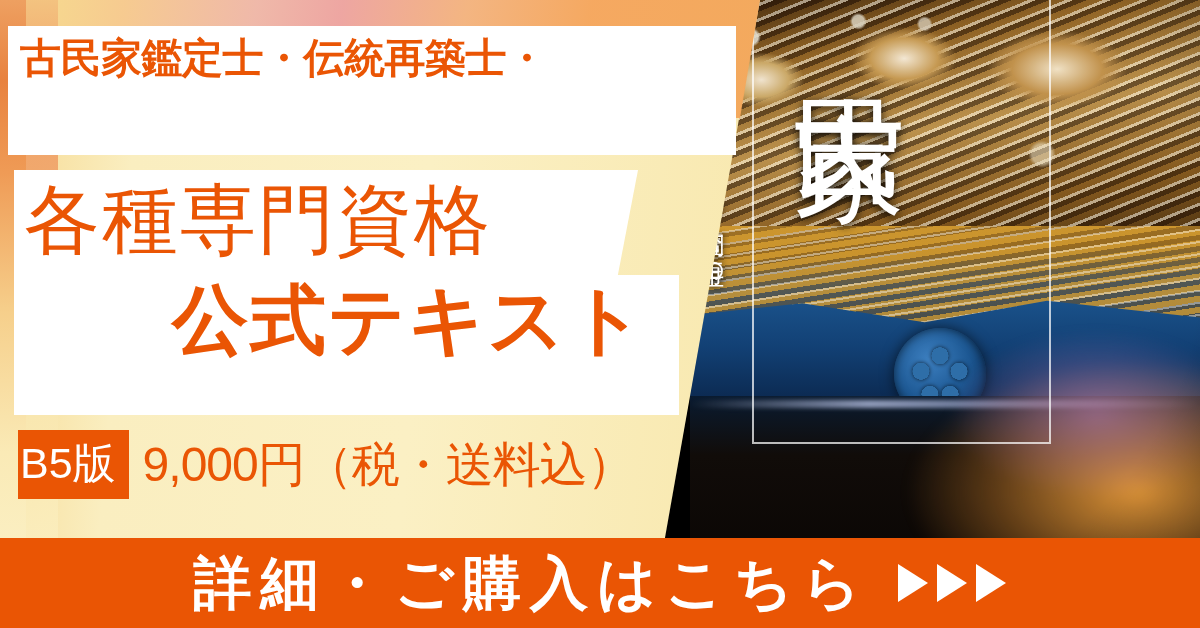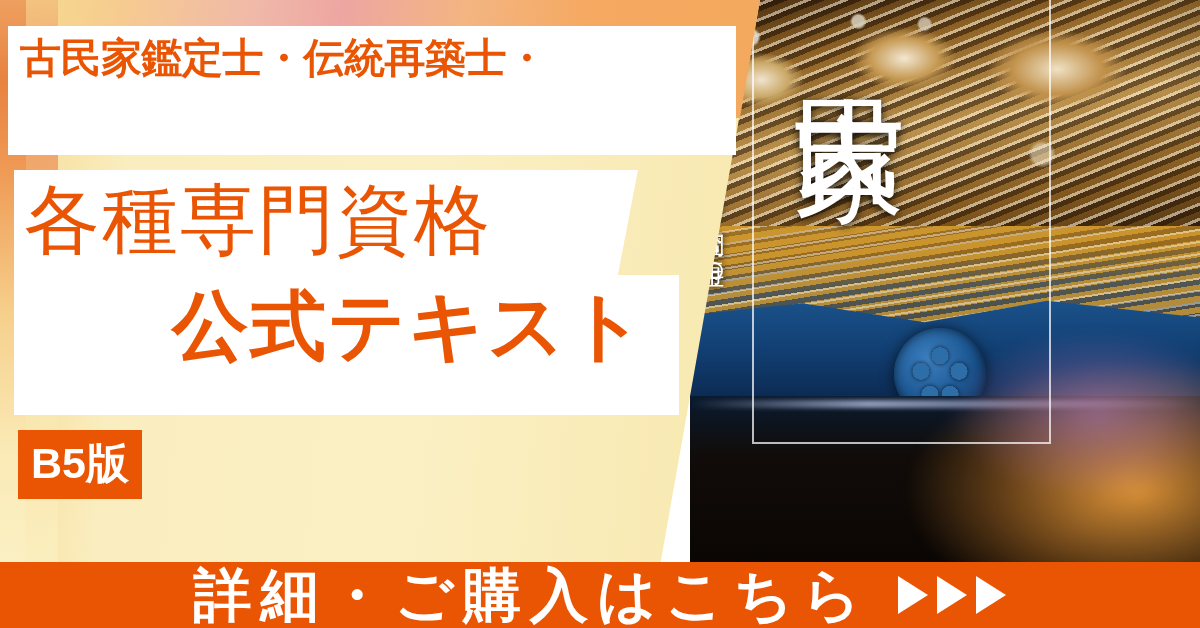--- a/index.html
+++ b/index.html
@@ -1,21 +1,21 @@
 <!DOCTYPE html>
 <html><head>
 <meta charset="utf-8">
 <style>
   html,body{margin:0;padding:0;}
   body{
     width:1200px;height:628px;overflow:hidden;
     font-family:"Liberation Sans","DejaVu Sans",sans-serif;
     background:#f9ecb8;
   }
-  .banner{position:relative;width:1200px;height:628px;overflow:hidden;background:#ffffff;}
+  .banner{position:relative;width:1200px;height:628px;overflow:hidden;background:#000000;}
 
   
   .cover{
     position:absolute;left:690px;top:0;width:510px;height:566px;
     overflow:hidden;background:#0b0705;
   }
   .cover .wood{
     position:absolute;left:0;top:0;width:100%;height:47%;
     background:
       radial-gradient(ellipse 60px 38px at 14% 30%, #efe3cf 0%, #c9a86a 45%, rgba(60,35,12,0) 72%),
@@ -141,33 +141,33 @@
     letter-spacing:-0.5px;white-space:nowrap;
   }
   .kicker div{padding-left:4px;}
 
   .head1{
     position:absolute;left:24px;top:182px;
     color:#ea5504;font-weight:400;font-size:76px;line-height:1;letter-spacing:2px;
   }
   .head2{
     position:absolute;left:172px;top:288px;
-    color:#ea5504;font-weight:700;font-size:76px;line-height:1;letter-spacing:2px;
+    color:#ea5504;font-weight:700;font-size:76px;line-height:1;letter-spacing:2px;font-family:Liberation Mono, monospace;
   }
 
   .pricerow{position:absolute;left:18px;top:430px;display:flex;align-items:center;gap:14px;}
   .badge{
-    background:#ea5504;color:#fff;font-weight:700;font-size:43px;line-height:1;
-    padding:12px 13px 14px 13px;letter-spacing:0px;
+    background:#ea5504;color:#fff;font-weight:400;font-size:43px;line-height:1;
+    padding:12px 13px 14px 2px;letter-spacing:0px;
   }
   .price{color:#ea5504;font-size:48px;line-height:1;letter-spacing:-1px;white-space:nowrap;}
 
   
   .cta{
-    position:absolute;left:0;bottom:0;width:1200px;height:66px;background:#ea5504;
+    position:absolute;left:0;bottom:0;width:1200px;height:90px;background:#ea5504;
     display:flex;align-items:center;justify-content:center;gap:26px;
   }
   .cta-text{
     color:#fff;font-weight:700;font-size:58px;line-height:1;letter-spacing:9px;
     white-space:nowrap;
   }
   .arrows{display:flex;align-items:center;gap:9px;margin-left:2px;}
   .arrow{width:0;height:0;border-left:30px solid #fff;border-top:19px solid transparent;border-bottom:19px solid transparent;}
 </style>
 </head>
@@ -199,20 +199,21 @@
 
   <div class="kicker">
     <div>古民家鑑定士・伝統再築士・</div>
   </div>
 
   <div class="head1">各種専門資格</div>
   <div class="head2">公式テキスト</div>
 
   <div class="pricerow">
     <div class="badge">B5版</div>
+    <div class="price">9,000円（税・送料込）</div>
   </div>
 
   <div class="cta">
     <div class="cta-text">詳細・ご購入はこちら</div>
     <div class="arrows">
       <span class="arrow"></span>
       <span class="arrow"></span>
       <span class="arrow"></span>
     </div>
   </div>

